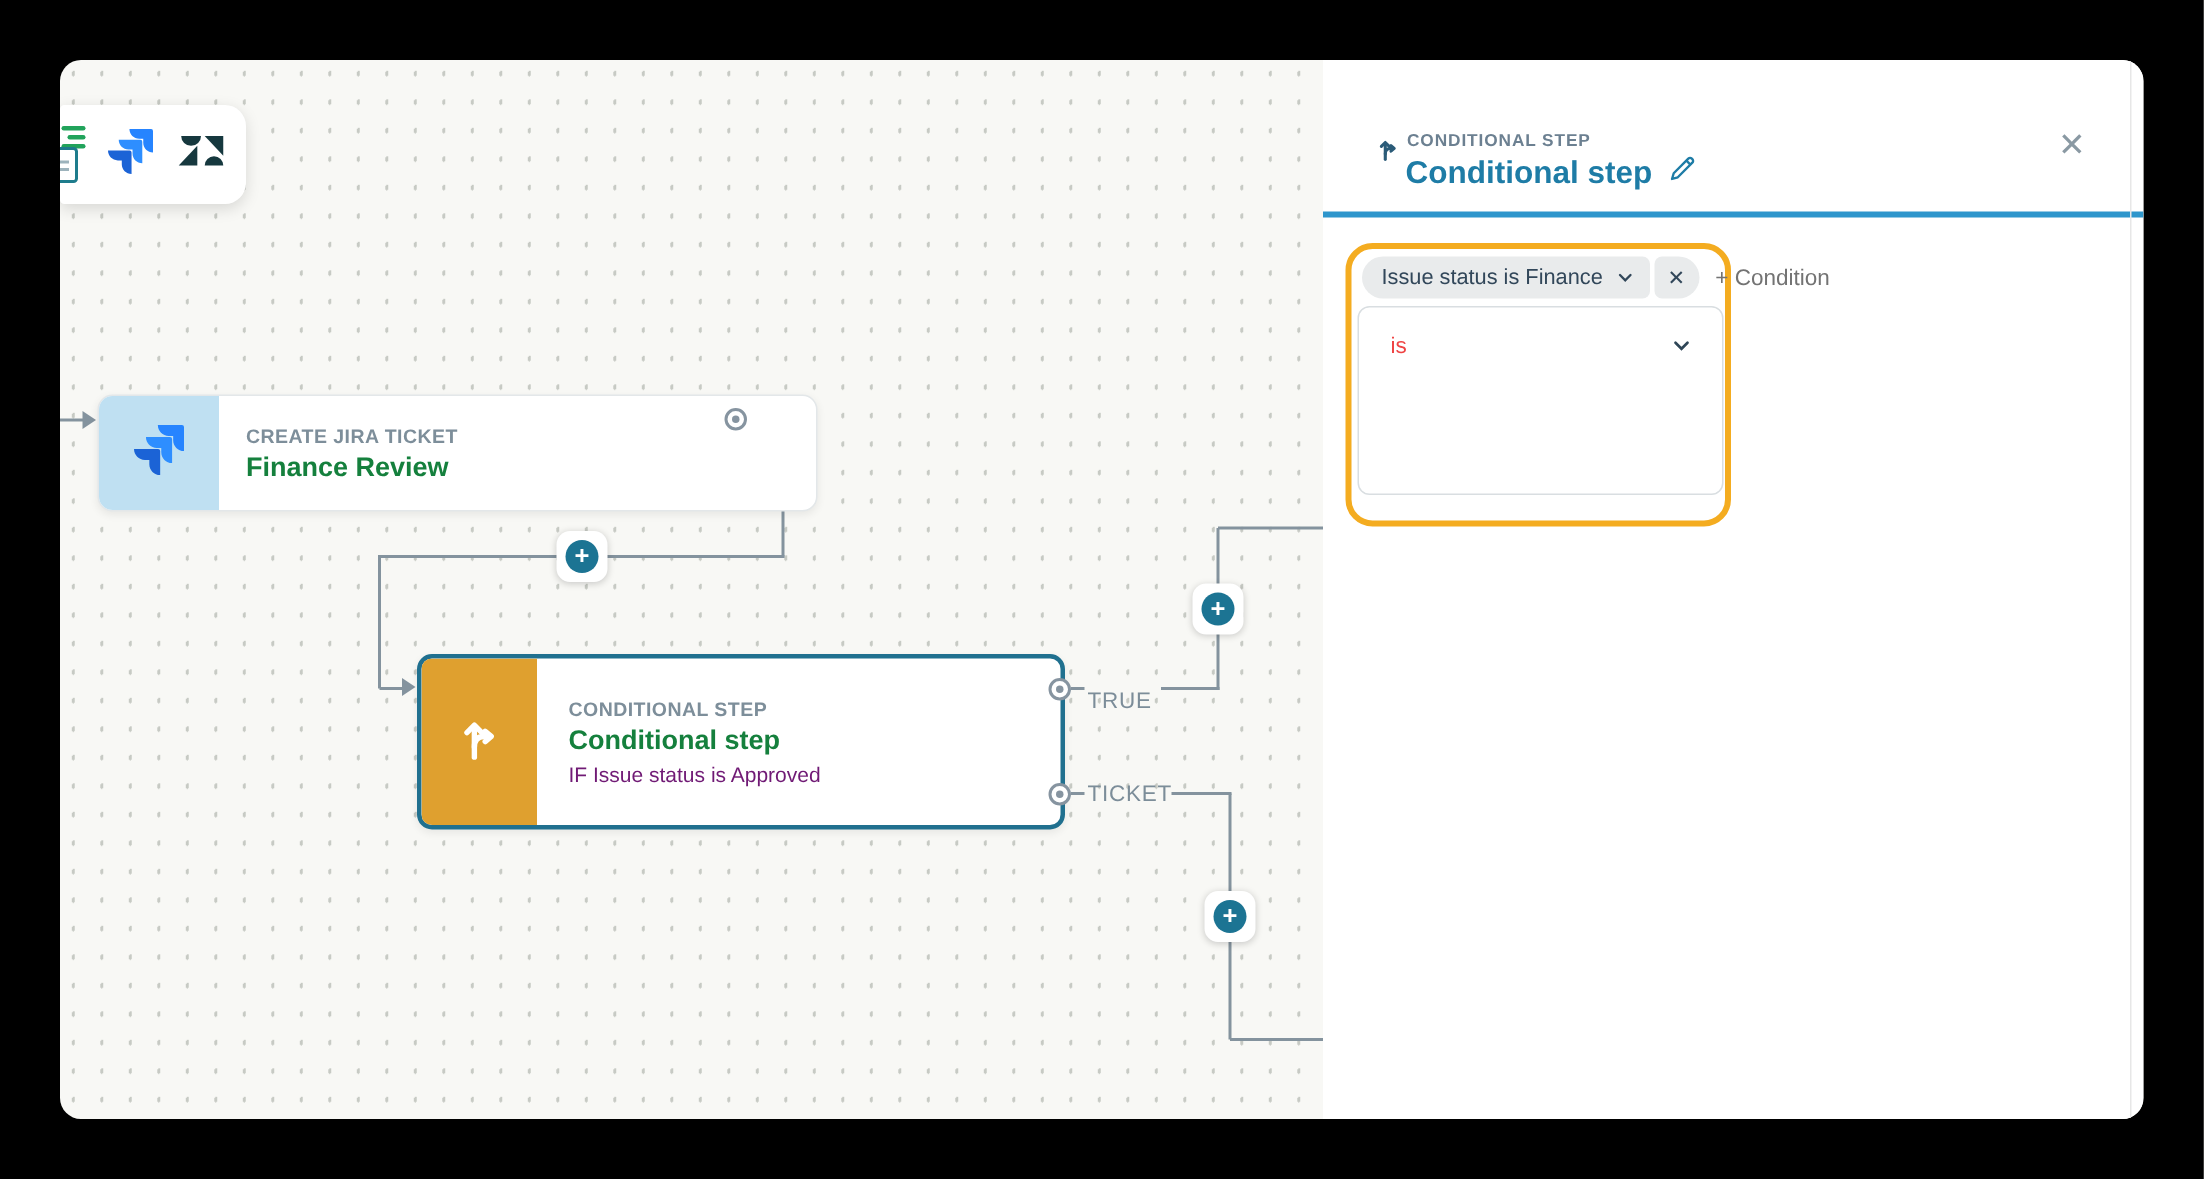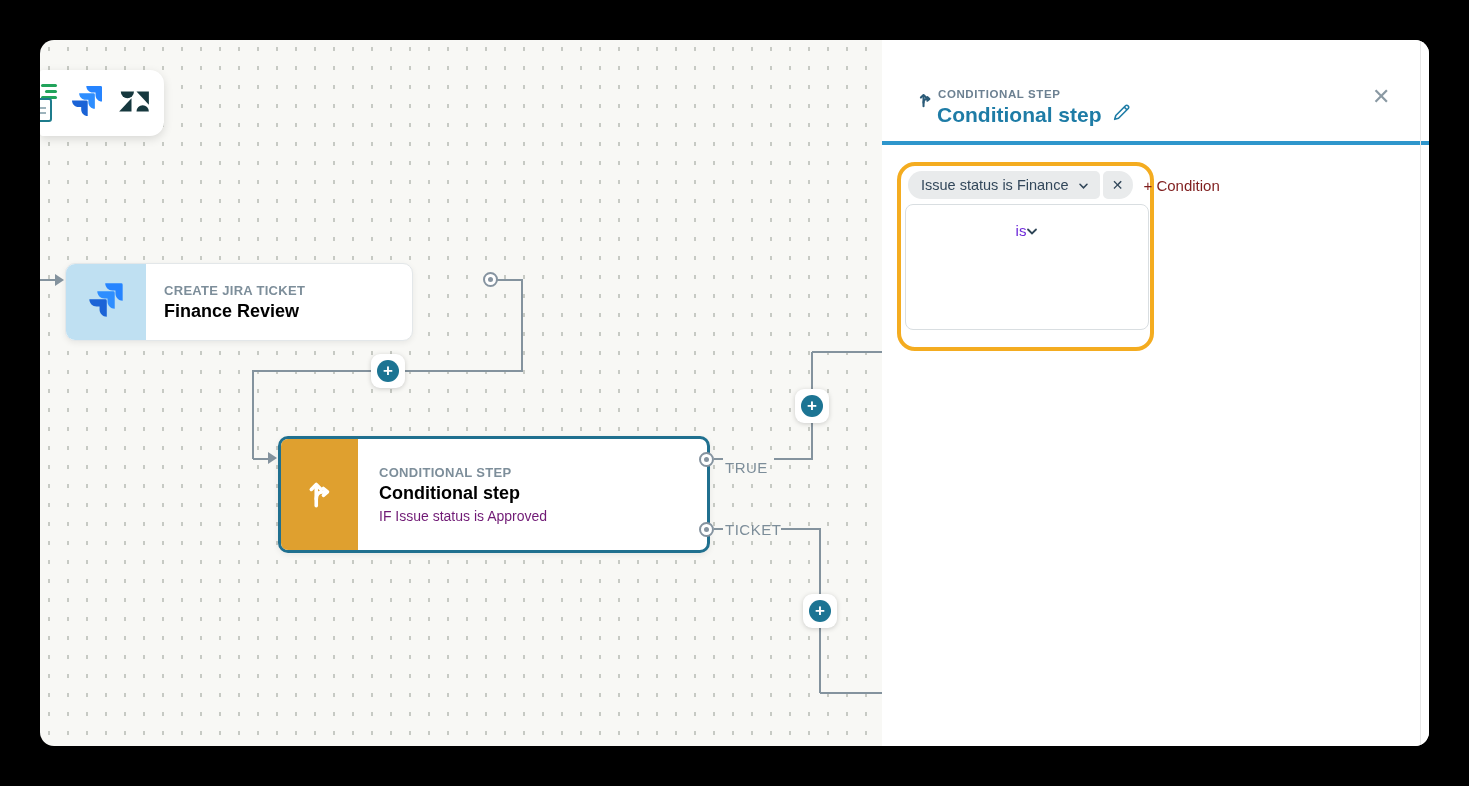--- a/index.html
+++ b/index.html
@@ -26,24 +26,24 @@
   .sheets-ico .doc { position:absolute; left:0; bottom:0; width:19px; height:24px; border:2px solid #1E7C8C;
                      border-radius:3px; background:#fff; }
   .sheets-ico .dl { position:absolute; left:4px; height:2px; background:#9DB3BC; }
 
   
   .node { position:absolute; background:#fff; border:1px solid #E3E7E9; border-radius:10px;
           box-shadow:0 2px 6px rgba(0,0,0,.07); display:flex; overflow:hidden; }
   .node-side { flex:none; display:flex; align-items:center; justify-content:center; }
   .node-texts { display:flex; flex-direction:column; justify-content:center; }
   .node-type { font-size:13px; font-weight:bold; color:#7D8E9A; letter-spacing:.3px; }
-  .node-title { font-size:18px; font-weight:bold; color:#000000; margin-top:3px; }
+  .node-title { font-size:18px; font-weight:bold; color:#15803d; margin-top:3px; }
   .node-sub { font-size:14px; color:#701a75; margin-top:4px; }
 
-  .jira-node { left:25px; top:223px; width:348px; height:78px; }
+  .jira-node { left:25px; top:223px; width:480px; height:78px; }
   .jira-node .node-side { width:80px; background:#BFE0F2; }
   .jira-node .node-texts { padding-left:18px; }
 
   .cond-node { left:238px; top:396px; width:432px; height:117px; border:3px solid #20708F; }
   .cond-node .node-side { width:77px; background:#DFA02F; }
   .cond-node .node-texts { padding-left:21px; }
 
   .connector { position:absolute; width:15px; height:15px; border-radius:50%; background:#fff;
                border:2px solid #8694A0; z-index:5; }
   .connector::after { content:""; position:absolute; left:3px; top:3px; width:5px; height:5px;
@@ -68,28 +68,28 @@
   .p-divider { position:absolute; top:101px; left:0; width:100%; height:4px; background:#2E96CC; }
 
   .highlight { position:absolute; left:15px; top:122px; width:257px; height:189px;
                border:4px solid #F4AC20; border-radius:18px; z-index:1; }
 
   .chip-row { position:absolute; left:26px; top:131px; display:flex; align-items:center; z-index:2; }
   .chip-main { height:28px; background:#E9EBEC; border-radius:14px 5px 5px 14px; display:flex; align-items:center;
                gap:9px; padding:0 11px 0 13px; font-size:14.5px; color:#32475A; cursor:pointer; white-space:nowrap; }
   .chip-x { width:30px; height:28px; margin-left:3px; background:#E9EBEC; border-radius:5px 14px 14px 5px;
             display:flex; align-items:center; justify-content:center; font-size:14px; color:#32475A; cursor:pointer; }
-  .add-cond { margin-left:11px; font-size:15px; color:#7f1d1d; cursor:pointer; white-space:nowrap; }
+  .add-cond { margin-left:11px; font-size:15px; color:#737373; cursor:pointer; white-space:nowrap; }
 
   .fields-card { position:absolute; left:23px; top:164px; width:244px; height:126px; background:#fff;
                  border:1px solid #D9DEE1; border-radius:8px; padding:10px 11px; z-index:2;
                  display:flex; flex-direction:column; gap:8px; }
   .fld { height:30px; display:flex; align-items:center; justify-content:space-between; font-size:15px; }
   .fld.select { border:1.5px solid #20708F; border-radius:4px; padding:0 10px; color:#1E7CA6; cursor:pointer; }
-  .fld.op { padding:0 10px; color:#6d28d9; cursor:pointer;justify-content:center; }
+  .fld.op { padding:0 10px; color:#ef4444; cursor:pointer; }
   .val-input { height:30px; border:1.5px solid #20708F; border-radius:4px; padding:0 10px; font-size:15px;
                color:#32475A; width:100%; font-family:"Liberation Sans", sans-serif; outline:none; background:#fff; }
 
   .p-scroll { position:absolute; right:8px; top:0; width:1px; height:100%; background:#E7E7E7; }
 
   .chev { flex:none; }
 </style>
 </head>
 <body>
 

